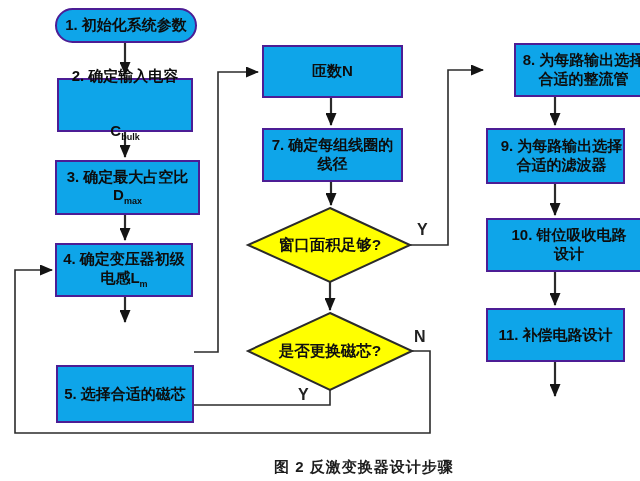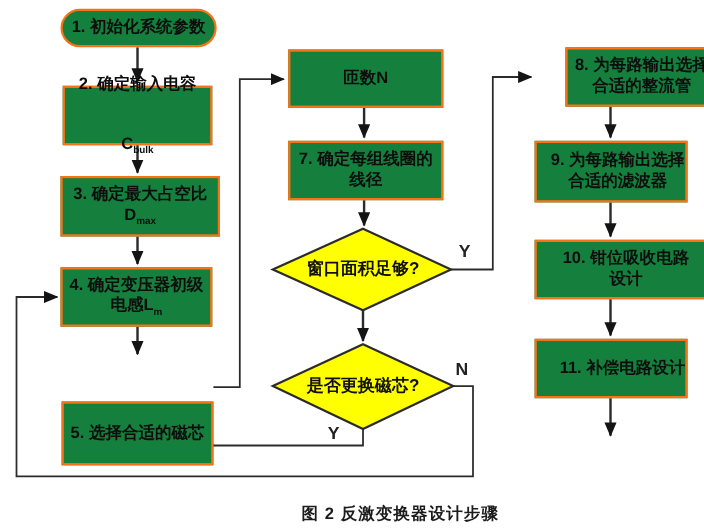--- a/index.html
+++ b/index.html
@@ -3,21 +3,21 @@
 <meta charset="utf-8">
 <style>
   html,body { margin:0; padding:0; background:#fff; }
   .stage {
     position:relative; width:640px; height:481px; background:#ffffff;
     font-family:"Liberation Sans", sans-serif; overflow:hidden;
   }
   svg.wires { position:absolute; left:0; top:0; z-index:1; }
   .node {
     position:absolute; box-sizing:border-box; z-index:2;
-    border:2px solid #f97316; background:#15803d; color:#0d0d0d;
+    border:2px solid #4c1d95; background:#0ea5e9; color:#0d0d0d;
     font-weight:bold; font-size:15px; line-height:1.24; text-align:center;
     display:flex; flex-direction:column; justify-content:center;
   }
   .stadium { border-radius:19px; }
   .stadium.small { border-radius:14px; font-size:15px; }
   sub { font-size:9px; font-weight:bold; }
   .dlabel {
     position:absolute; z-index:3; font-weight:bold; font-size:15.5px;
     color:#101010; text-align:center; line-height:1;
   }
@@ -115,20 +115,20 @@
   <div class="node" style="left:486px; top:128px; width:139px; height:56px;padding-left:12px;">
     <div>9. 为每路输出选择</div>
     <div>合适的滤波器</div>
   </div>
 
   <div class="node" style="left:486px; top:218px; width:166px; height:54px;">
     <div>10. 钳位吸收电路</div>
     <div>设计</div>
   </div>
 
-  <div class="node" style="left:486px; top:308px; width:139px; height:54px;align-items:flex-end;">
+  <div class="node" style="left:486px; top:308px; width:139px; height:54px;">
     <div>11. 补偿电路设计</div>
   </div>
 
 
   <div class="caption">图 2 反激变换器设计步骤</div>
 
 </div>
 
 </body></html>

